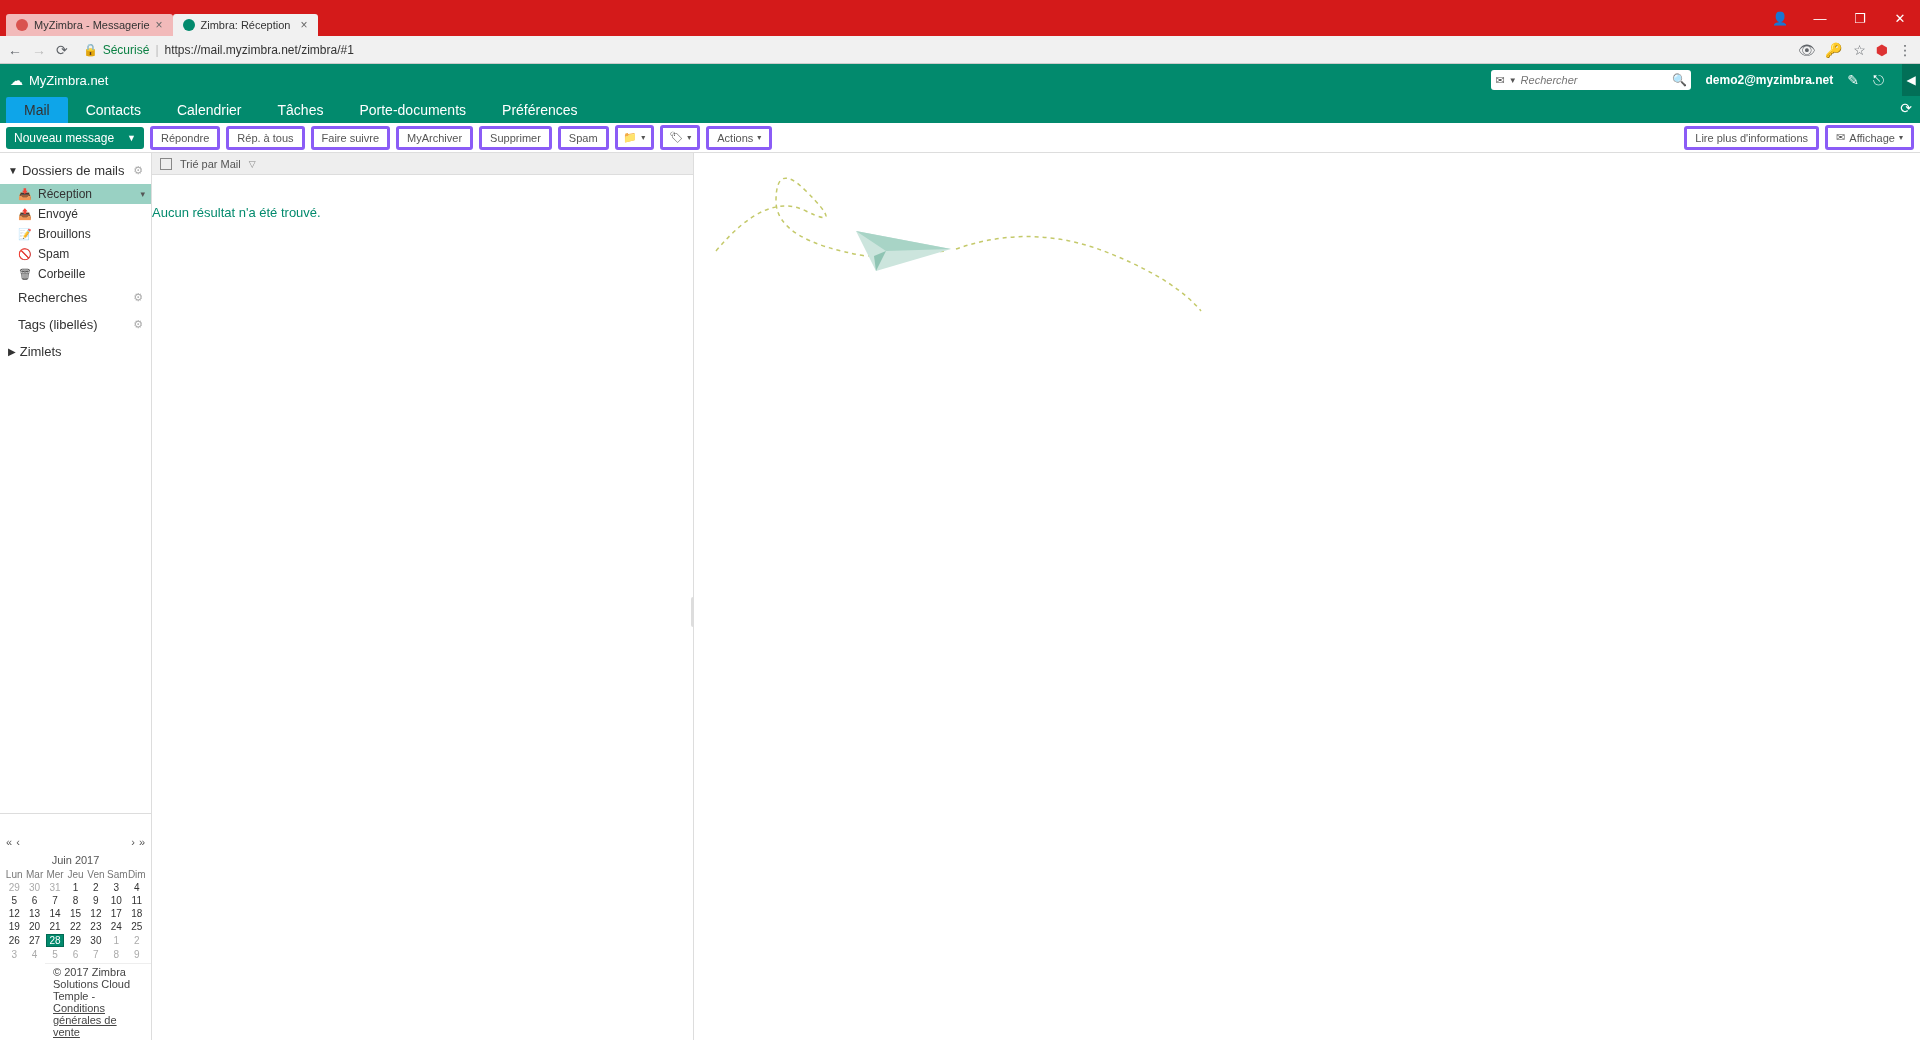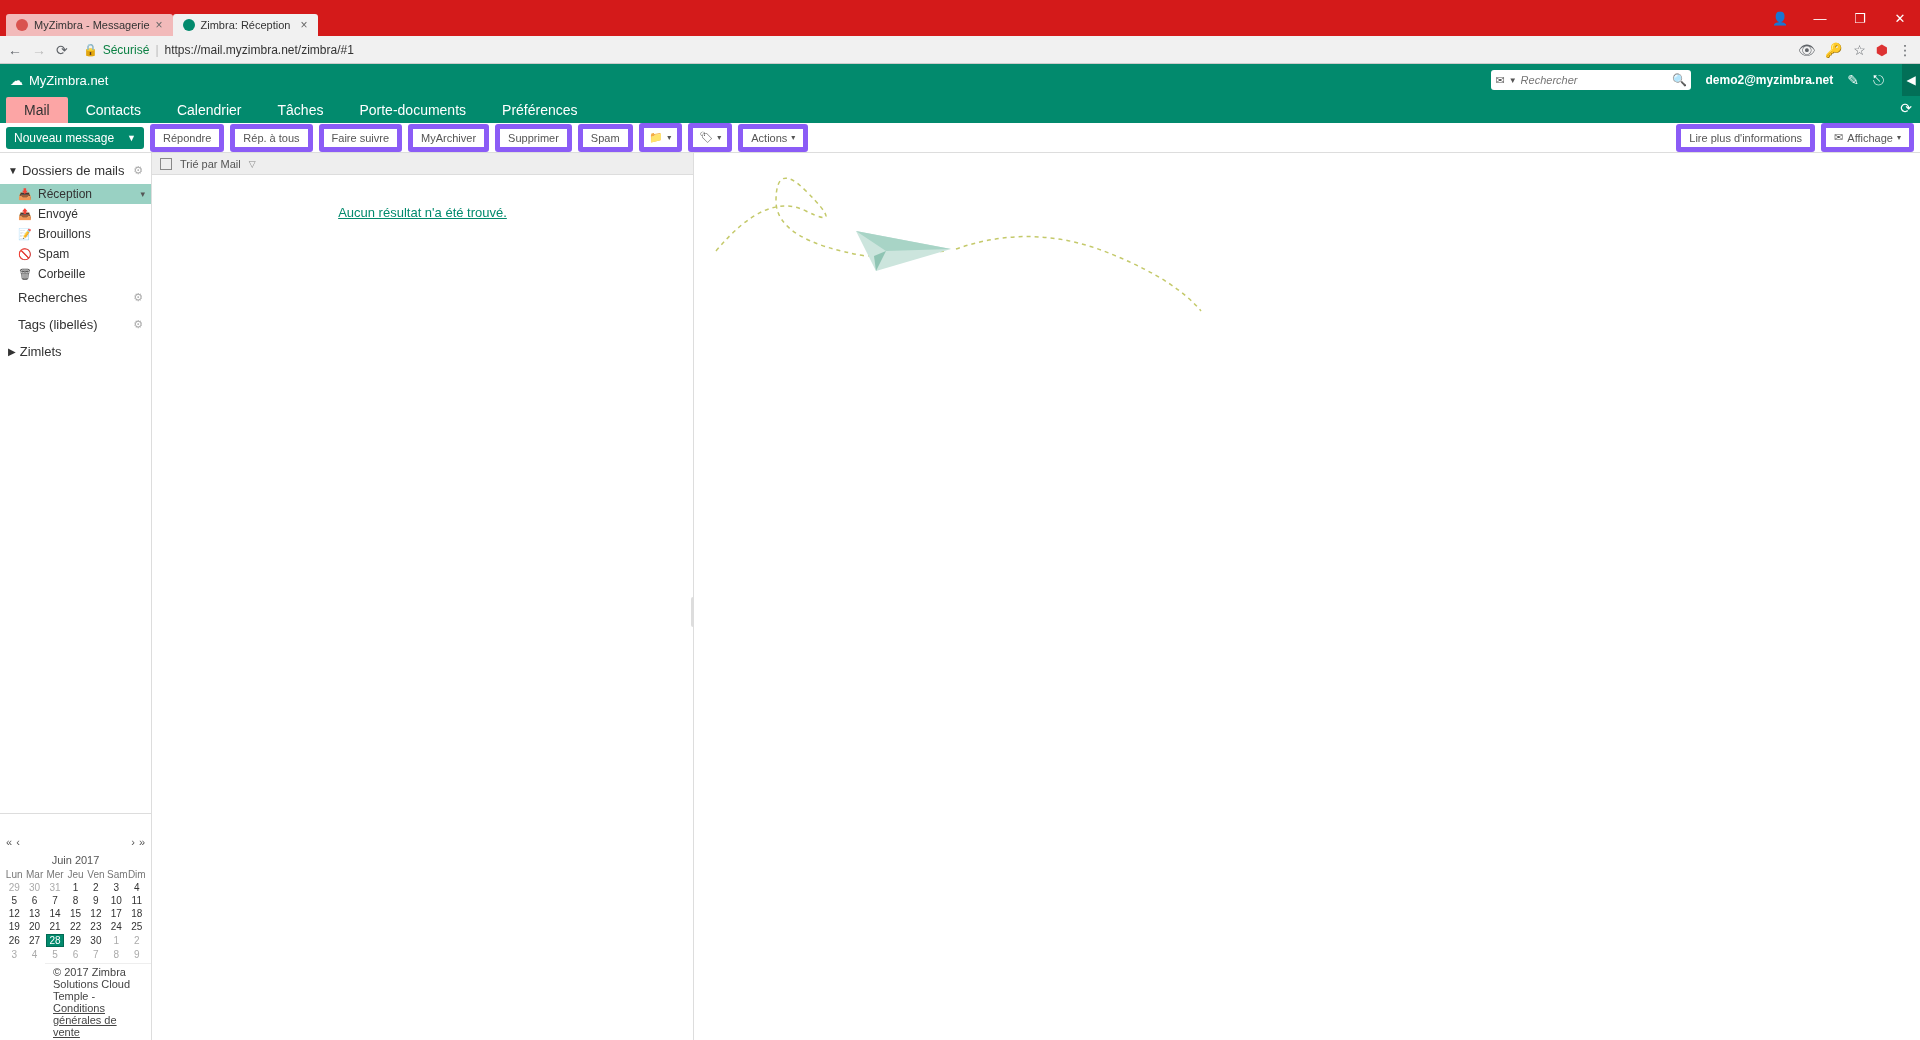--- a/index.html
+++ b/index.html
@@ -31,27 +31,27 @@
 .search-box { background: #fff; height: 20px; width: 200px; border-radius: 3px; display: flex; align-items: center; padding: 0 4px; gap: 4px; }
 .search-box input { border: none; outline: none; flex: 1; font-size: 11px; font-style: italic; color: #777; }
 .search-icon-btn { color: #666; font-size: 12px; }
 .user-email { font-size: 12px; font-weight: bold; }
 .hdr-icon { color: #fff; font-size: 14px; }
 .collapse-btn { background: #026f57; width: 18px; height: 32px; display: flex; align-items: center; justify-content: center; font-size: 12px; margin-left: 4px; margin-right: -10px;}
 
 
 .tab-nav { background: #028a6d; height: 27px; display: flex; align-items: flex-end; padding: 0 6px; position: relative; }
 .app-tab { color: #fff; font-size: 14px; padding: 5px 18px; cursor: pointer; }
-.app-tab.active-tab { background: #fca5a5; color: #333; border-radius: 2px 2px 0 0; }
+.app-tab.active-tab { background: #0ea5e9; color: #333; border-radius: 2px 2px 0 0; }
 .refresh-corner { position: absolute; right: 8px; top: 4px; color: #fff; font-size: 14px; }
 
 
 .action-toolbar { background: #fff; height: 30px; border-bottom: 1px solid #ddd; display: flex; align-items: center; padding: 0 6px; gap: 6px; }
 .new-msg-btn { background: #028a6d; color: #fff; font-size: 12px; padding: 4px 8px; border-radius: 3px; width: 138px; display: flex; justify-content: space-between; align-items: center; }
-.act-btn { background: #fff; border: 5px solid #8b5cf6; border-radius: 3px; padding: 3px 8px; font-size: 11px; color: #555; display: flex; align-items: center; gap: 4px;}
+.act-btn { background: #fff; border: 3px solid #8b5cf6; border-radius: 3px; padding: 3px 8px; font-size: 11px; color: #555; display: flex; align-items: center; gap: 4px;}
 .act-btn.icon-only { padding: 3px 6px; }
 .tbar-spacer { flex: 1; }
 
 
 .main-area { flex: 1; display: flex; min-height: 0; }
 
 
 .sidebar { width: 152px; border-right: 1px solid #ddd; display: flex; flex-direction: column; background: #fff; }
 .side-section { padding: 4px 0; }
 .side-header { font-size: 13px; color: #333; padding: 6px 8px; display: flex; align-items: center; gap: 4px; }
@@ -77,21 +77,21 @@
 
 
 .footer { font-size: 11px; color: #444; padding: 2px 8px; border-top: 1px solid #eee; margin-left: 45px; }
 .footer a { color: #444; }
 
 
 .list-pane { width: 542px; border-right: 1px solid #ddd; display: flex; flex-direction: column; position: relative; }
 .list-header { background: #eee; height: 22px; display: flex; align-items: center; padding: 0 8px; gap: 8px; font-size: 11px; color: #555; border-bottom: 1px solid #ddd; }
 .chk { width: 12px; height: 12px; border: 1px solid #888;}
 .sort-arrow { font-size: 9px; color: #888;}
-.no-result { text-align: center; color: #028a6d; font-size: 13px; padding: 30px 0; text-decoration: underline; }
+.no-result { text-align: left; color: #028a6d; font-size: 13px; padding: 30px 0; }
 .splitter { position: absolute; right: -2px; top: 50%; width: 4px; height: 30px; background: #ddd; border-radius: 2px; cursor: col-resize; }
 
 
 .read-pane { flex: 1; position: relative; background: #fff; }
 .plane-svg { margin-top: 8px; margin-left: 12px; }
 </style>
 </head>
 <body>
 
 <div class="titlebar">

